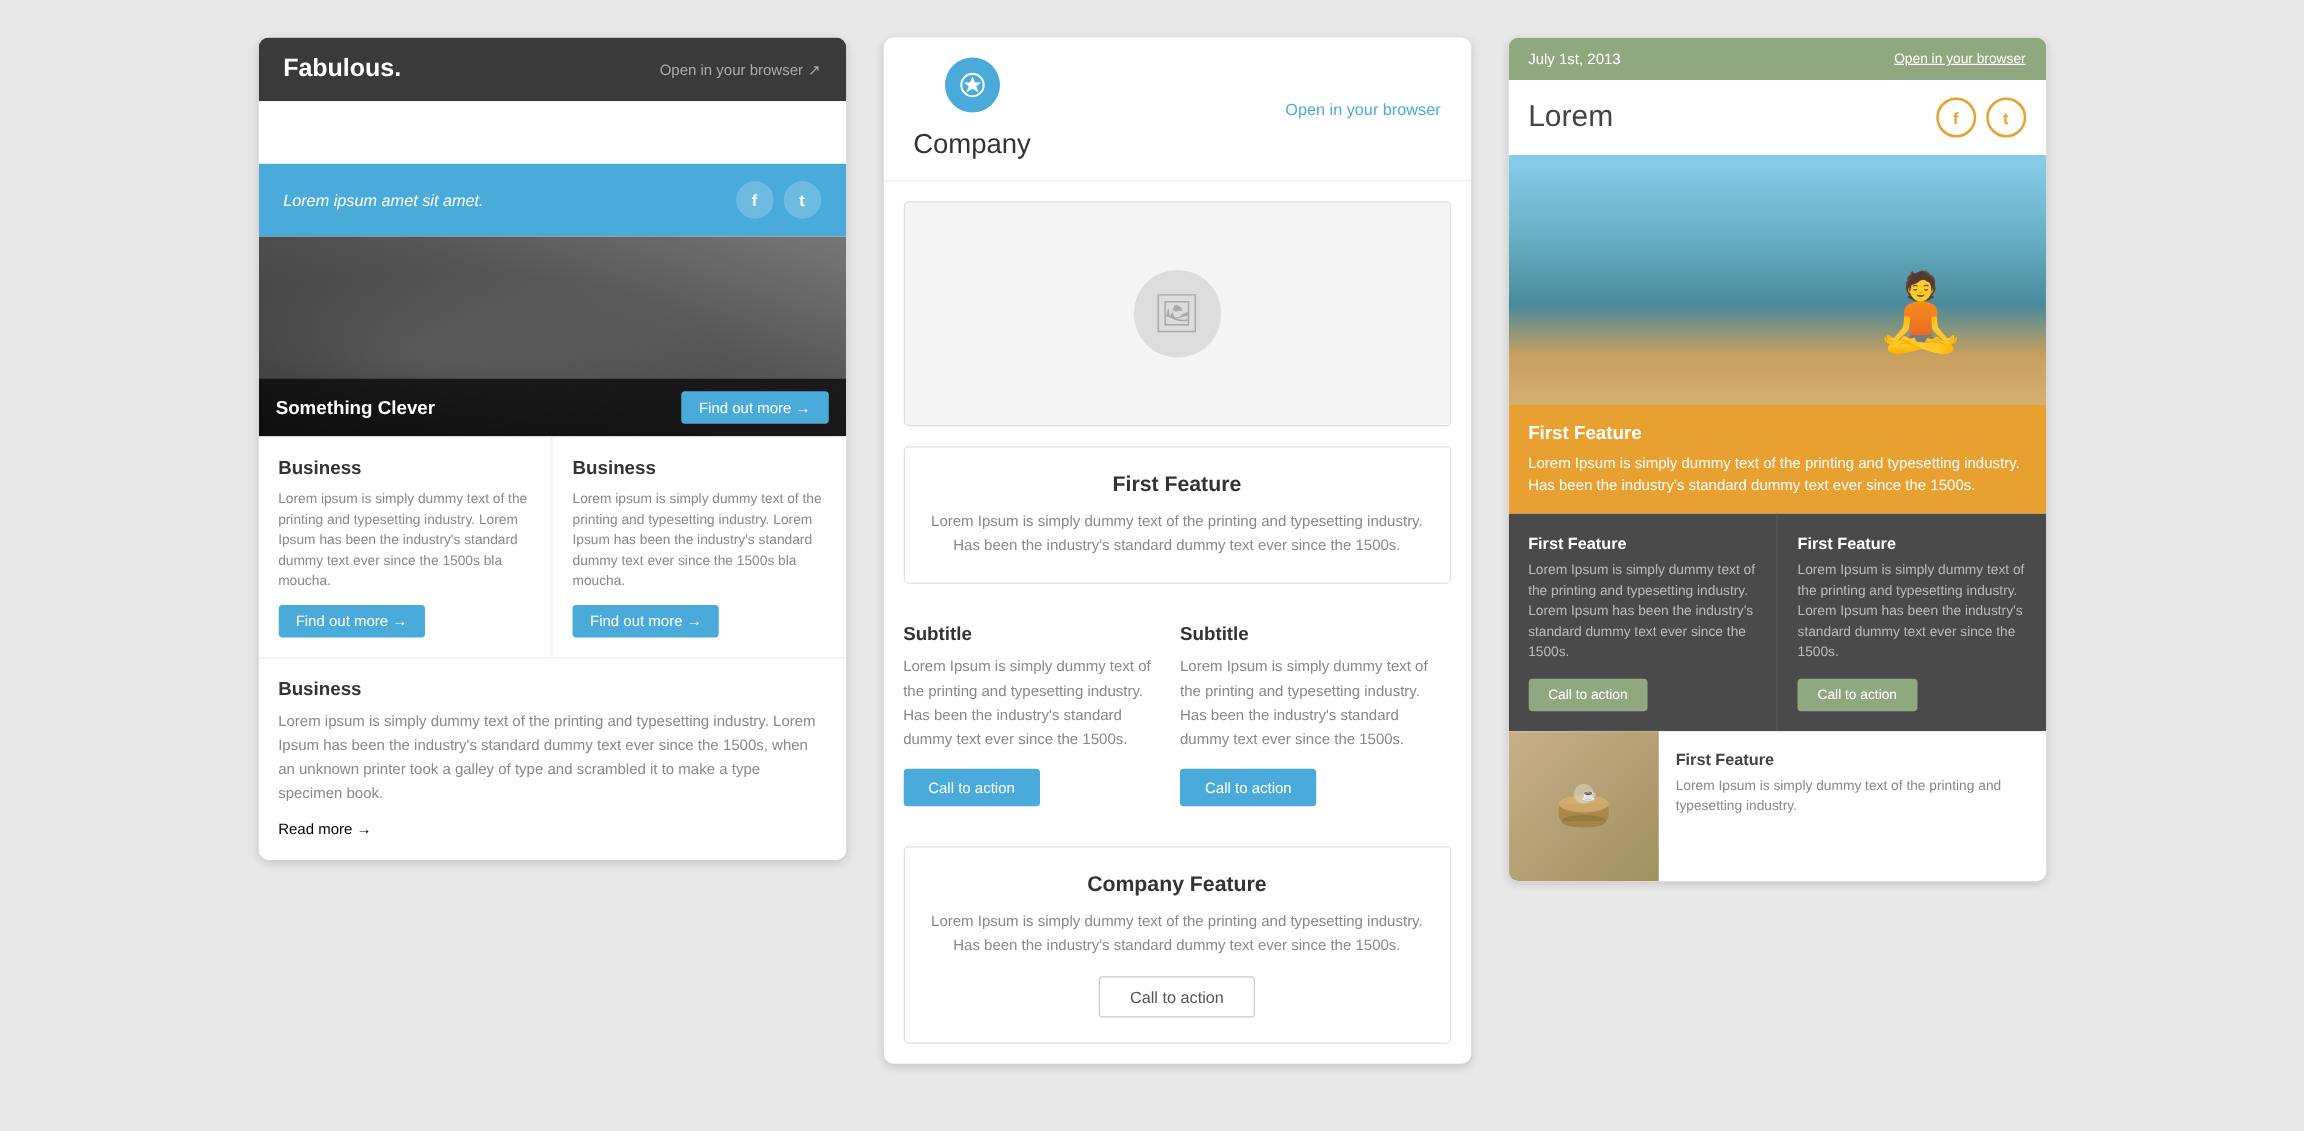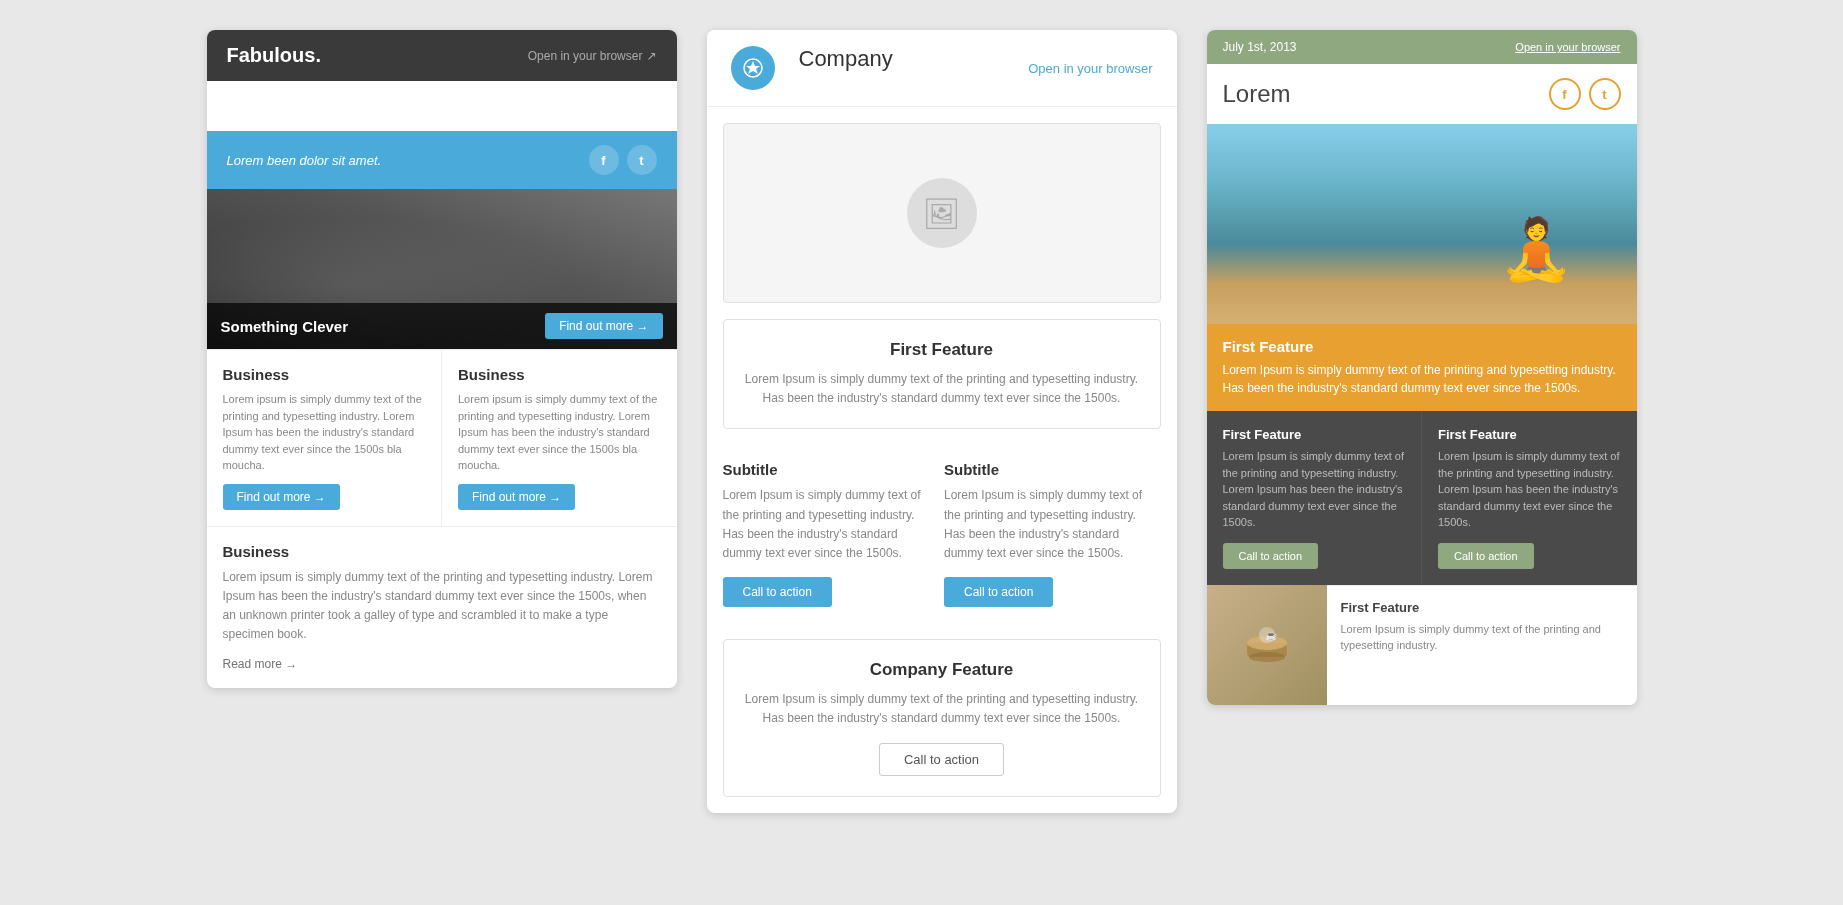--- a/index.html
+++ b/index.html
@@ -159,40 +159,42 @@
       color: #333;
       margin-bottom: 8px;
     }
     .card1-bottom-text {
       font-size: 12px;
       color: #888;
       line-height: 1.6;
       margin-bottom: 10px;
     }
     .link-more {
-      color: #737373;
+      color: #000000;
       font-size: 12px;
       text-decoration: none;
       cursor: pointer;
     }
 
     
     .card2 { width: 470px; }
 
     .card2-header {
       background: #fff;
       padding: 16px 24px;
       display: flex;
       justify-content: space-between;
       align-items: center;
       border-bottom: 1px solid #eee;
     }
     .card2-logo-wrap {
       display: flex;
-      gap: 24px;
+      align-items: center;
+      gap: 12px;
+      flex-direction: column;
     }
     .card2-logo-circle {
       width: 44px;
       height: 44px;
       border-radius: 50%;
       background: #4aabdb;
       display: flex;
       align-items: center;
       justify-content: center;
       color: #fff;
@@ -467,21 +469,21 @@
     <span class="card1-header-link">
       <span>Open in your browser</span>
       <span>↗</span>
     </span>
   </div>
 
   <div class="card1-body">
   </div>
 
   <div class="card1-banner">
-    <span class="card1-banner-text">Lorem been dolor sit amet.</span>
+    <span class="card1-banner-text">Lorem ipsum amet sit amet.</span>
     <div class="card1-banner-icons">
       <div class="social-circle">f</div>
       <div class="social-circle">t</div>
     </div>
   </div>
 
   <div class="card1-image">
     <div class="shoe-art"></div>
     <div class="card1-image-overlay">
       <span class="card1-image-label">Something Clever</span>

